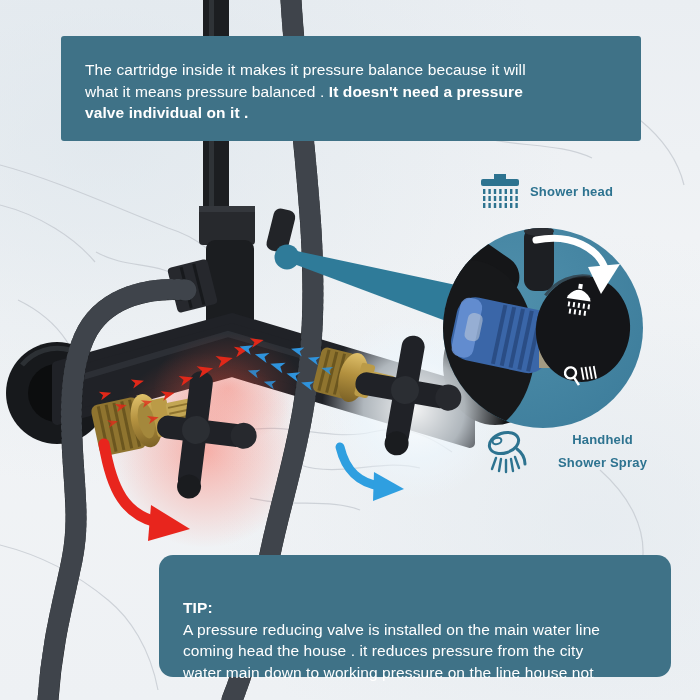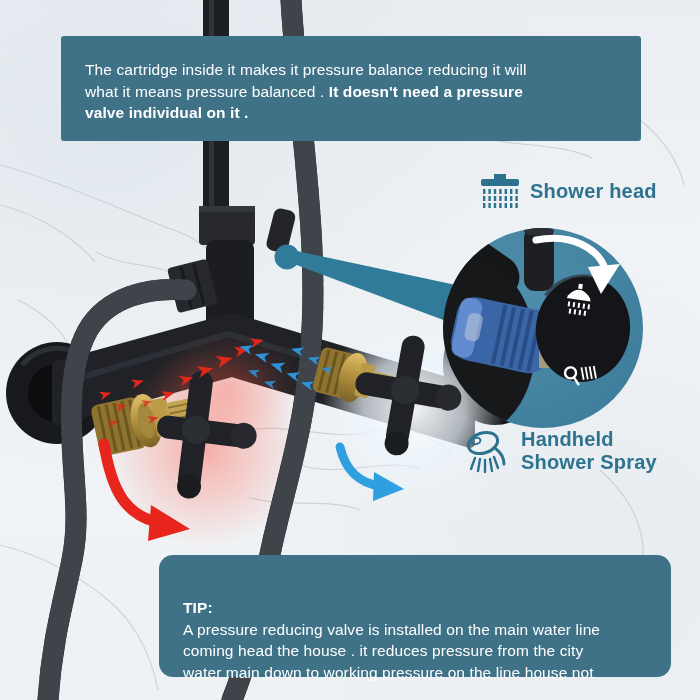--- a/index.html
+++ b/index.html
@@ -20,23 +20,23 @@
   .banner b{font-weight:700;margin-top:48px;}
   #top-banner{left:61px;top:36px;width:580px;height:99px;border-radius:3px;
     padding:6px 0 0 0;display:flex;align-items:center;}
   #top-banner .txt{padding:0 40px 0 24px;margin:0;}
   #tip-banner{left:159px;top:555px;width:512px;height:122px;border-radius:14px;
     display:flex;flex-direction:column;justify-content:center;}
   #tip-banner .inner{padding:0 40px 0 24px;}
   #tip-banner b{display:block;}
   .inset{position:absolute;left:441px;top:226px;width:204px;height:204px;z-index:3;}
   .callout-label{position:absolute;z-index:5;display:flex;align-items:flex-start;color:#2d7390;}
-  .callout-label .cap{font-weight:700;font-size:20px;line-height:23px;letter-spacing:.2px;}
+  .callout-label .cap{font-weight:700;font-size:13px;line-height:23px;letter-spacing:.2px;}
   #label-shower{left:479px;top:174px;align-items:center;gap:9px;}
-  #label-handheld{left:461px;top:428px;gap:8px;}
+  #label-handheld{left:482px;top:428px;gap:24px;text-align:center;}
 </style>
 </head>
 <body>
 
 <div class="canvas">
 
   <svg class="scene" width="700" height="700" viewBox="0 0 700 700">
     <defs>
       <radialGradient id="gRed" cx="50%" cy="50%" r="50%">
         <stop offset="0%" stop-color="rgba(255,70,48,0.40)"></stop>
@@ -280,21 +280,21 @@
 
       <g>
         <path d="M95,14 C130,7 158,22 165,45" stroke="#ffffff" stroke-width="7" fill="none" stroke-linecap="round"></path>
         <polygon points="160,68 147,41 179,38" fill="#ffffff"></polygon>
       </g>
     </svg>
   </div>
 
   <div class="banner" id="top-banner">
     <p class="txt">
-        <span class="ln">The cartridge inside it makes it pressure balance reducing it will</span>
+        <span class="ln">The cartridge inside it makes it pressure balance because it will</span>
         <span class="ln">what it means pressure balanced . <b>It doesn't need a pressure</b></span>
         <span class="ln"><b>valve individual on it .</b></span>
       </p>
   </div>
 
   <div class="callout-label" id="label-shower">
     <svg width="42" height="34" viewBox="0 0 42 34">
       <g fill="#2d7390">
         <rect x="15" y="0" width="12" height="5"></rect>
         <rect x="2" y="5" width="38" height="7" rx="2"></rect>

